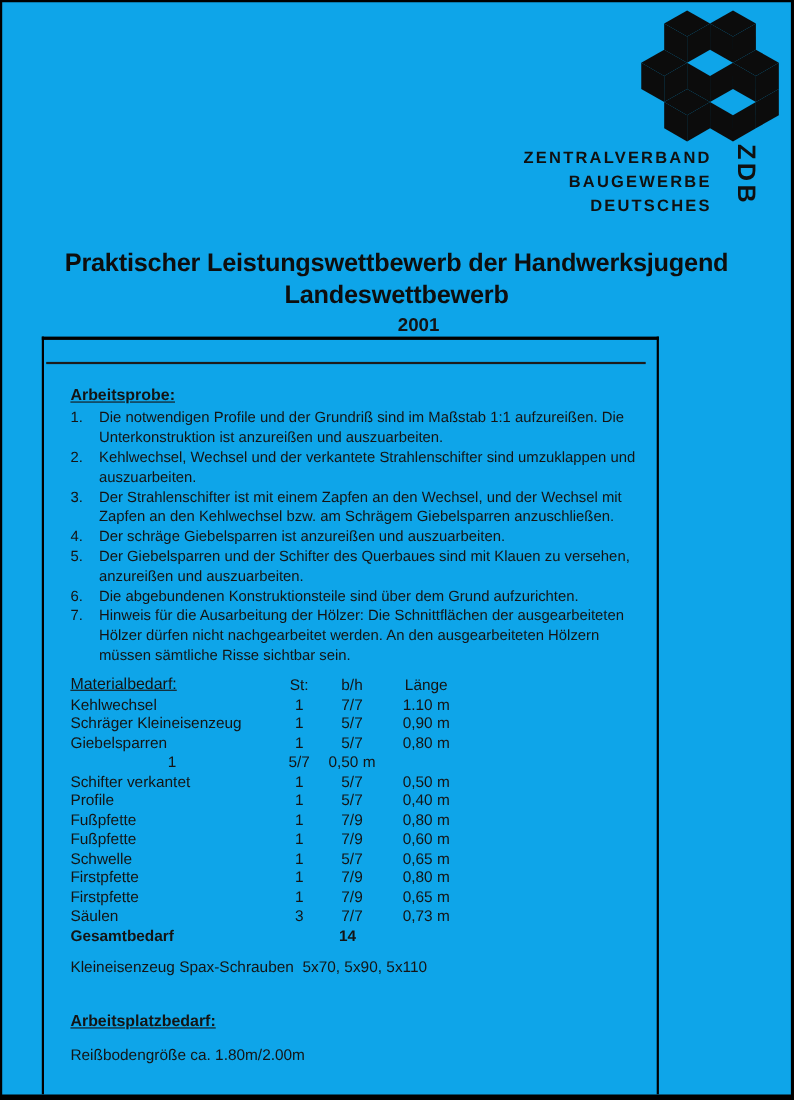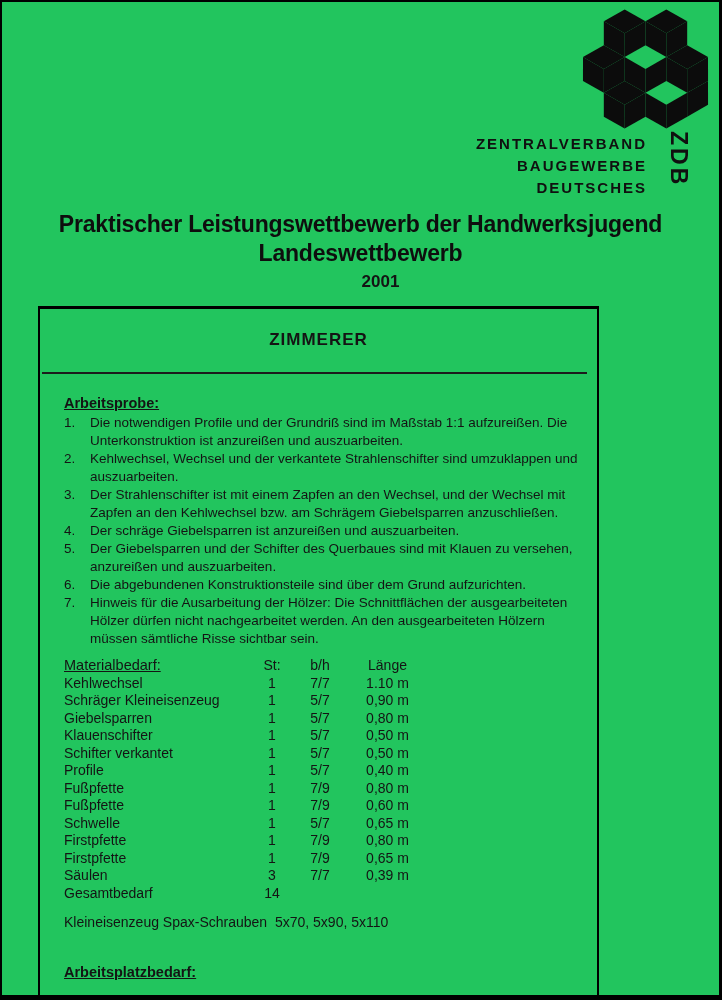--- a/index.html
+++ b/index.html
@@ -1,37 +1,37 @@
 <!DOCTYPE html>
 <html><head>
 <meta charset="utf-8">
 <style>
   * { margin:0; padding:0; box-sizing:border-box; }
   html,body { background:#e8e8e8; }
   body { font-family:"Liberation Sans","DejaVu Sans",sans-serif; color:#141414; }
   .page {
     position:relative; width:722px; height:1000px; margin:0 auto;
-    background:#22c55e; overflow:hidden;
+    background:#0ea5e9; overflow:hidden;
     border:2px solid #000; border-bottom:5px solid #000; border-right:3px solid #000;
   }
 
   
   .logo-mark { position:absolute; top:5px; right:7px; width:133px; height:124px; }
   .org-text {
     position:absolute; top:131px; right:72px; text-align:right;
     font-weight:bold; font-size:15px; line-height:22px; letter-spacing:2px; color:#101010;
   }
   .zdb-vert {
     position:absolute; top:129px; right:27px; height:70px;
     writing-mode:vertical-rl; font-weight:bold; font-size:23px;
     letter-spacing:3px; color:#101010;
   }
 
   
-  .title-block { position:absolute; top:208px; left:0; width:100%; text-align:center; }
+  .title-block { position:absolute; top:222px; left:0; width:100%; text-align:center; }
   .title-line { font-weight:bold; font-size:23px; line-height:29px; letter-spacing:-0.2px; color:#0e0e0e; }
   .title-year { font-weight:bold; font-size:17px; line-height:24px; margin-top:2px;margin-left:40px; }
 
   
   .panel {
     position:absolute; left:36px; top:304px; width:561px; bottom:0;
     border:2px solid #000; border-top-width:3px; border-bottom:none;
   }
   .panel-heading {
     text-align:center; font-weight:bold; font-size:17px; letter-spacing:1px;
@@ -50,21 +50,21 @@
   .ap-item { display:grid; grid-template-columns:26px 1fr; }
   .ap-num { }
   .ap-text { }
 
   
   .material { margin-top:9px; font-size:14px; line-height:17.5px; }
   .mat-grid { display:grid; grid-template-columns:185px 46px 50px 85px; }
   .mat-grid .c-st, .mat-grid .c-bh, .mat-grid .c-laenge { text-align:center; }
   .mat-head { font-weight:normal; }
   .mat-head .c-name { text-decoration:underline; font-size:14.5px; }
-  .mat-total { font-weight:normal; }
+  .mat-total { font-weight:bold;gap:44px; }
   .mat-note { margin-top:12px; white-space:pre-wrap; }
 
   .arbeitsplatz { margin-top:31px; }
   .ap-body-text { font-size:14px; line-height:18px;margin-top:12px; }
 </style>
 </head>
 <body>
 
 <div class="page">
 
@@ -100,21 +100,20 @@
   </div>
   <div class="zdb-vert">ZDB</div>
 
   <div class="title-block">
     <div class="title-line">Praktischer Leistungswettbewerb der Handwerksjugend</div>
     <div class="title-line">Landeswettbewerb</div>
     <div class="title-year">2001</div>
   </div>
 
   <div class="panel">
-    <div class="panel-heading">ZIMMERER</div>
     <div class="panel-rule"></div>
 
     <div class="panel-content">
 
       <div class="section-heading">Arbeitsprobe:</div>
       <div class="ap-list">
           <div class="ap-item">
        <span class="ap-num">1.</span>
        <span class="ap-text">Die notwendigen Profile und der Grundriß sind im Maßstab 1:1 aufzureißen. Die Unterkonstruktion ist anzureißen und auszuarbeiten.</span>
      </div>
@@ -164,21 +163,20 @@
        <span class="c-bh">5/7</span>
        <span class="c-laenge">0,90 m</span>
      </div>
             <div class="mat-grid">
        <span class="c-name">Giebelsparren</span>
        <span class="c-st">1</span>
        <span class="c-bh">5/7</span>
        <span class="c-laenge">0,80 m</span>
      </div>
             <div class="mat-grid">
-       <span class="c-name">Klauenschifter</span>
        <span class="c-st">1</span>
        <span class="c-bh">5/7</span>
        <span class="c-laenge">0,50 m</span>
      </div>
             <div class="mat-grid">
        <span class="c-name">Schifter verkantet</span>
        <span class="c-st">1</span>
        <span class="c-bh">5/7</span>
        <span class="c-laenge">0,50 m</span>
      </div>
@@ -215,21 +213,21 @@
             <div class="mat-grid">
        <span class="c-name">Firstpfette</span>
        <span class="c-st">1</span>
        <span class="c-bh">7/9</span>
        <span class="c-laenge">0,65 m</span>
      </div>
             <div class="mat-grid">
        <span class="c-name">Säulen</span>
        <span class="c-st">3</span>
        <span class="c-bh">7/7</span>
-       <span class="c-laenge">0,39 m</span>
+       <span class="c-laenge">0,73 m</span>
      </div>
           </div>
         <div class="mat-grid mat-total">
           <span class="c-name">Gesamtbedarf</span>
           <span class="c-st">14</span>
           <span class="c-bh"></span>
           <span class="c-laenge"></span>
         </div>
         <div class="mat-note">Kleineisenzeug Spax-Schrauben  5x70, 5x90, 5x110</div>
       </div>

